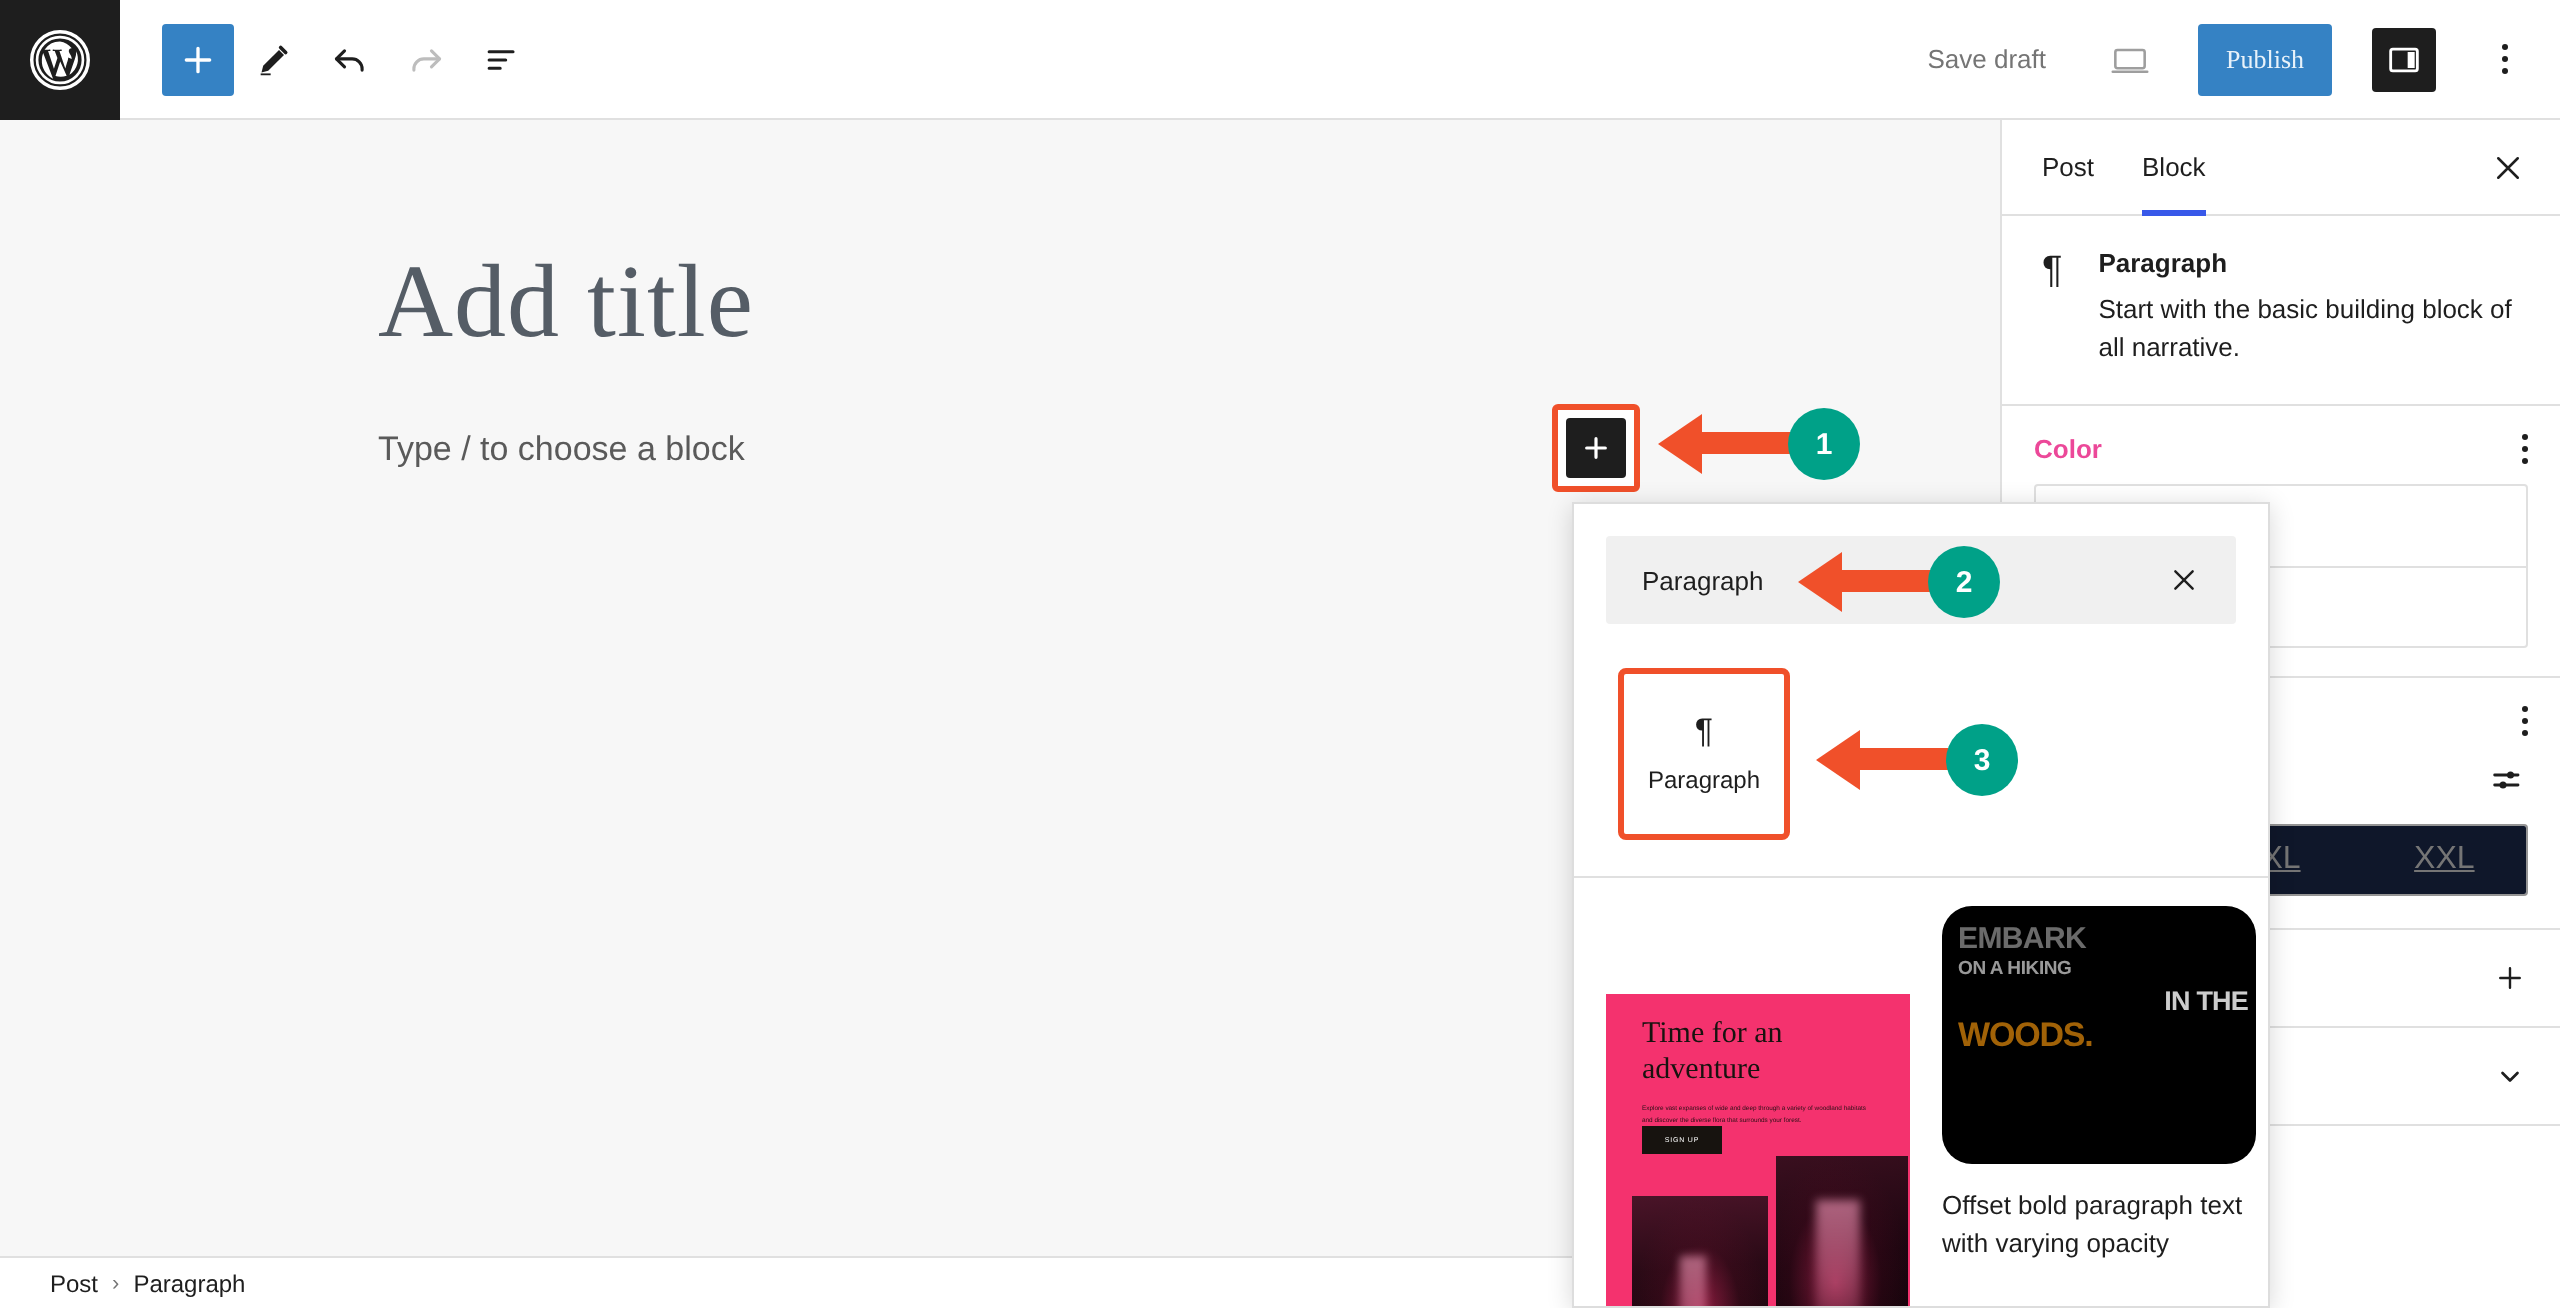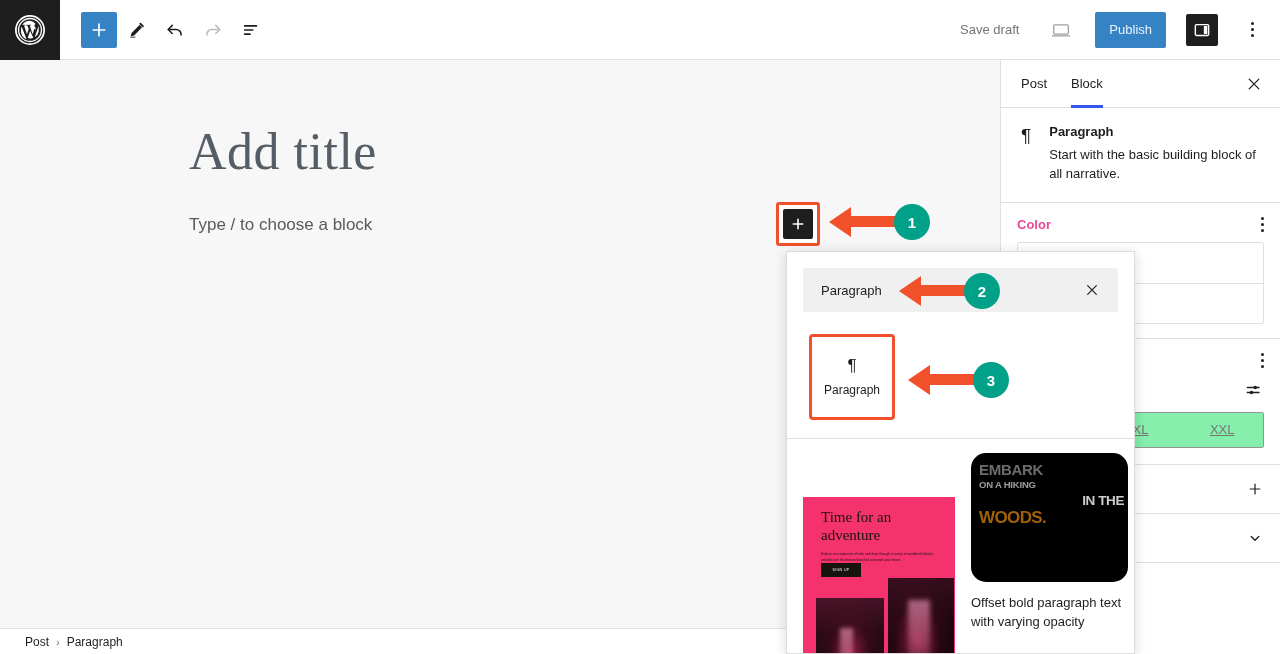--- a/index.html
+++ b/index.html
@@ -38,21 +38,21 @@
     font-family: "Liberation Sans", sans-serif;
   }
   .preview-btn {
     width: 36px; height: 36px; display: flex;
     align-items: center; justify-content: center; cursor: pointer;
     margin-right: 4px;
   }
   .publish-btn {
     background: #3582c4; color: #e8f2fa; border: none;
     font-size: 13px; padding: 8px 14px; border-radius: 2px;
-    cursor: pointer; font-family: Liberation Sans, sans-serif;
+    cursor: pointer; font-family: Liberation Serif, serif;
     height: 36px; margin-right: 8px;
   }
   .sidebar-toggle {
     width: 32px; height: 32px; background: #1e1e1e; border-radius: 2px;
     display: flex; align-items: center; justify-content: center;
     cursor: pointer; margin-right: 6px;
   }
   .kebab-btn {
     width: 32px; height: 36px; display: flex; align-items: center;
     justify-content: center; cursor: pointer;
@@ -135,21 +135,21 @@
   .color-row { height: 40px; display: flex; align-items: center; padding: 0 12px; }
   .color-row + .color-row { border-top: 1px solid #e0e0e0; }
 
   .typo-section { padding: 14px 16px 16px; border-bottom: 1px solid #e0e0e0; position: relative; }
   .fontsize-group {
     margin-top: 12px; display: flex; border: 1px solid #949494;
     border-radius: 2px; overflow: hidden; height: 36px;
   }
   .fs-btn {
     flex: 1; display: flex; align-items: center; justify-content: center;
-    font-size: 13px; color: #757575; cursor: pointer; background: #86efac; border: none;
+    font-size: 16px; color: #757575; cursor: pointer; background: #0f172a; border: none;
     font-family: "Liberation Sans", sans-serif;
     text-decoration: underline;
   }
   .sb-row {
     height: 49px; display: flex; align-items: center; padding: 0 16px;
     border-bottom: 1px solid #e0e0e0;
   }
   .sb-row-label { font-size: 13px; font-weight: bold; color: #1e1e1e; }
   .sb-row-action { margin-left: auto; cursor: pointer; display: flex; align-items: center; }
 

